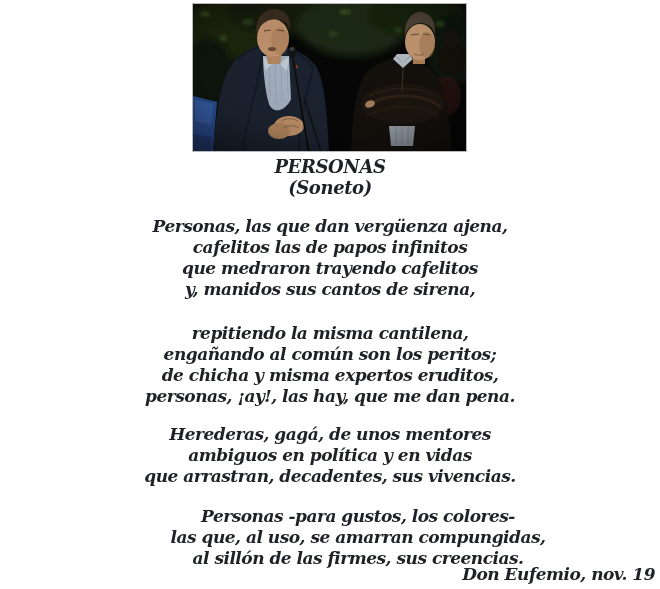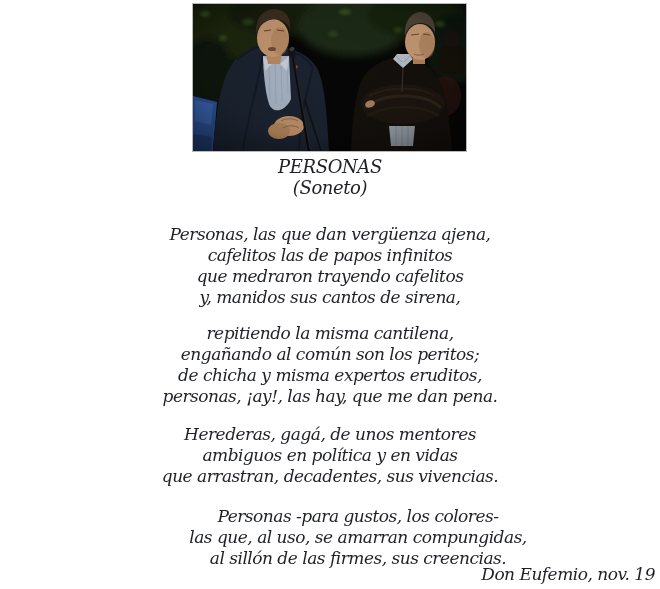--- a/index.html
+++ b/index.html
@@ -3,21 +3,21 @@
 <meta charset="utf-8">
 <style>
   html, body { margin: 0; padding: 0; background: #ffffff; }
   .page {
     position: relative;
     width: 660px;
     height: 589px;
     background: #ffffff;
     overflow: hidden;
     font-family: "DejaVu Serif", serif;
-    font-weight: normal;
+    font-weight: bold;
     font-style: italic;
     color: #1f2126;
   }
   .photo {
     position: absolute;
     left: 192px;
     top: 3px;
     width: 273px;
     height: 147px;
     border: 1px solid #b9b9b9;
@@ -36,21 +36,21 @@
   }
   .stanza {
     position: absolute;
     left: 0;
     width: 660px;
     text-align: center;
     font-size: 17px;
     line-height: 21px;
     letter-spacing: -0.5px;
   }
-  .stanza-1 { top: 224px; }
+  .stanza-1 { top: 216px; }
   .stanza-2 { top: 323px; }
   .stanza-3 { top: 424px; }
   .stanza-4 { top: 506px; padding-left: 28px; }
   .signature {
     position: absolute;
     top: 564px;
     right: 5px;
     font-size: 17px;
     line-height: 21px;
     letter-spacing: -0.5px;

